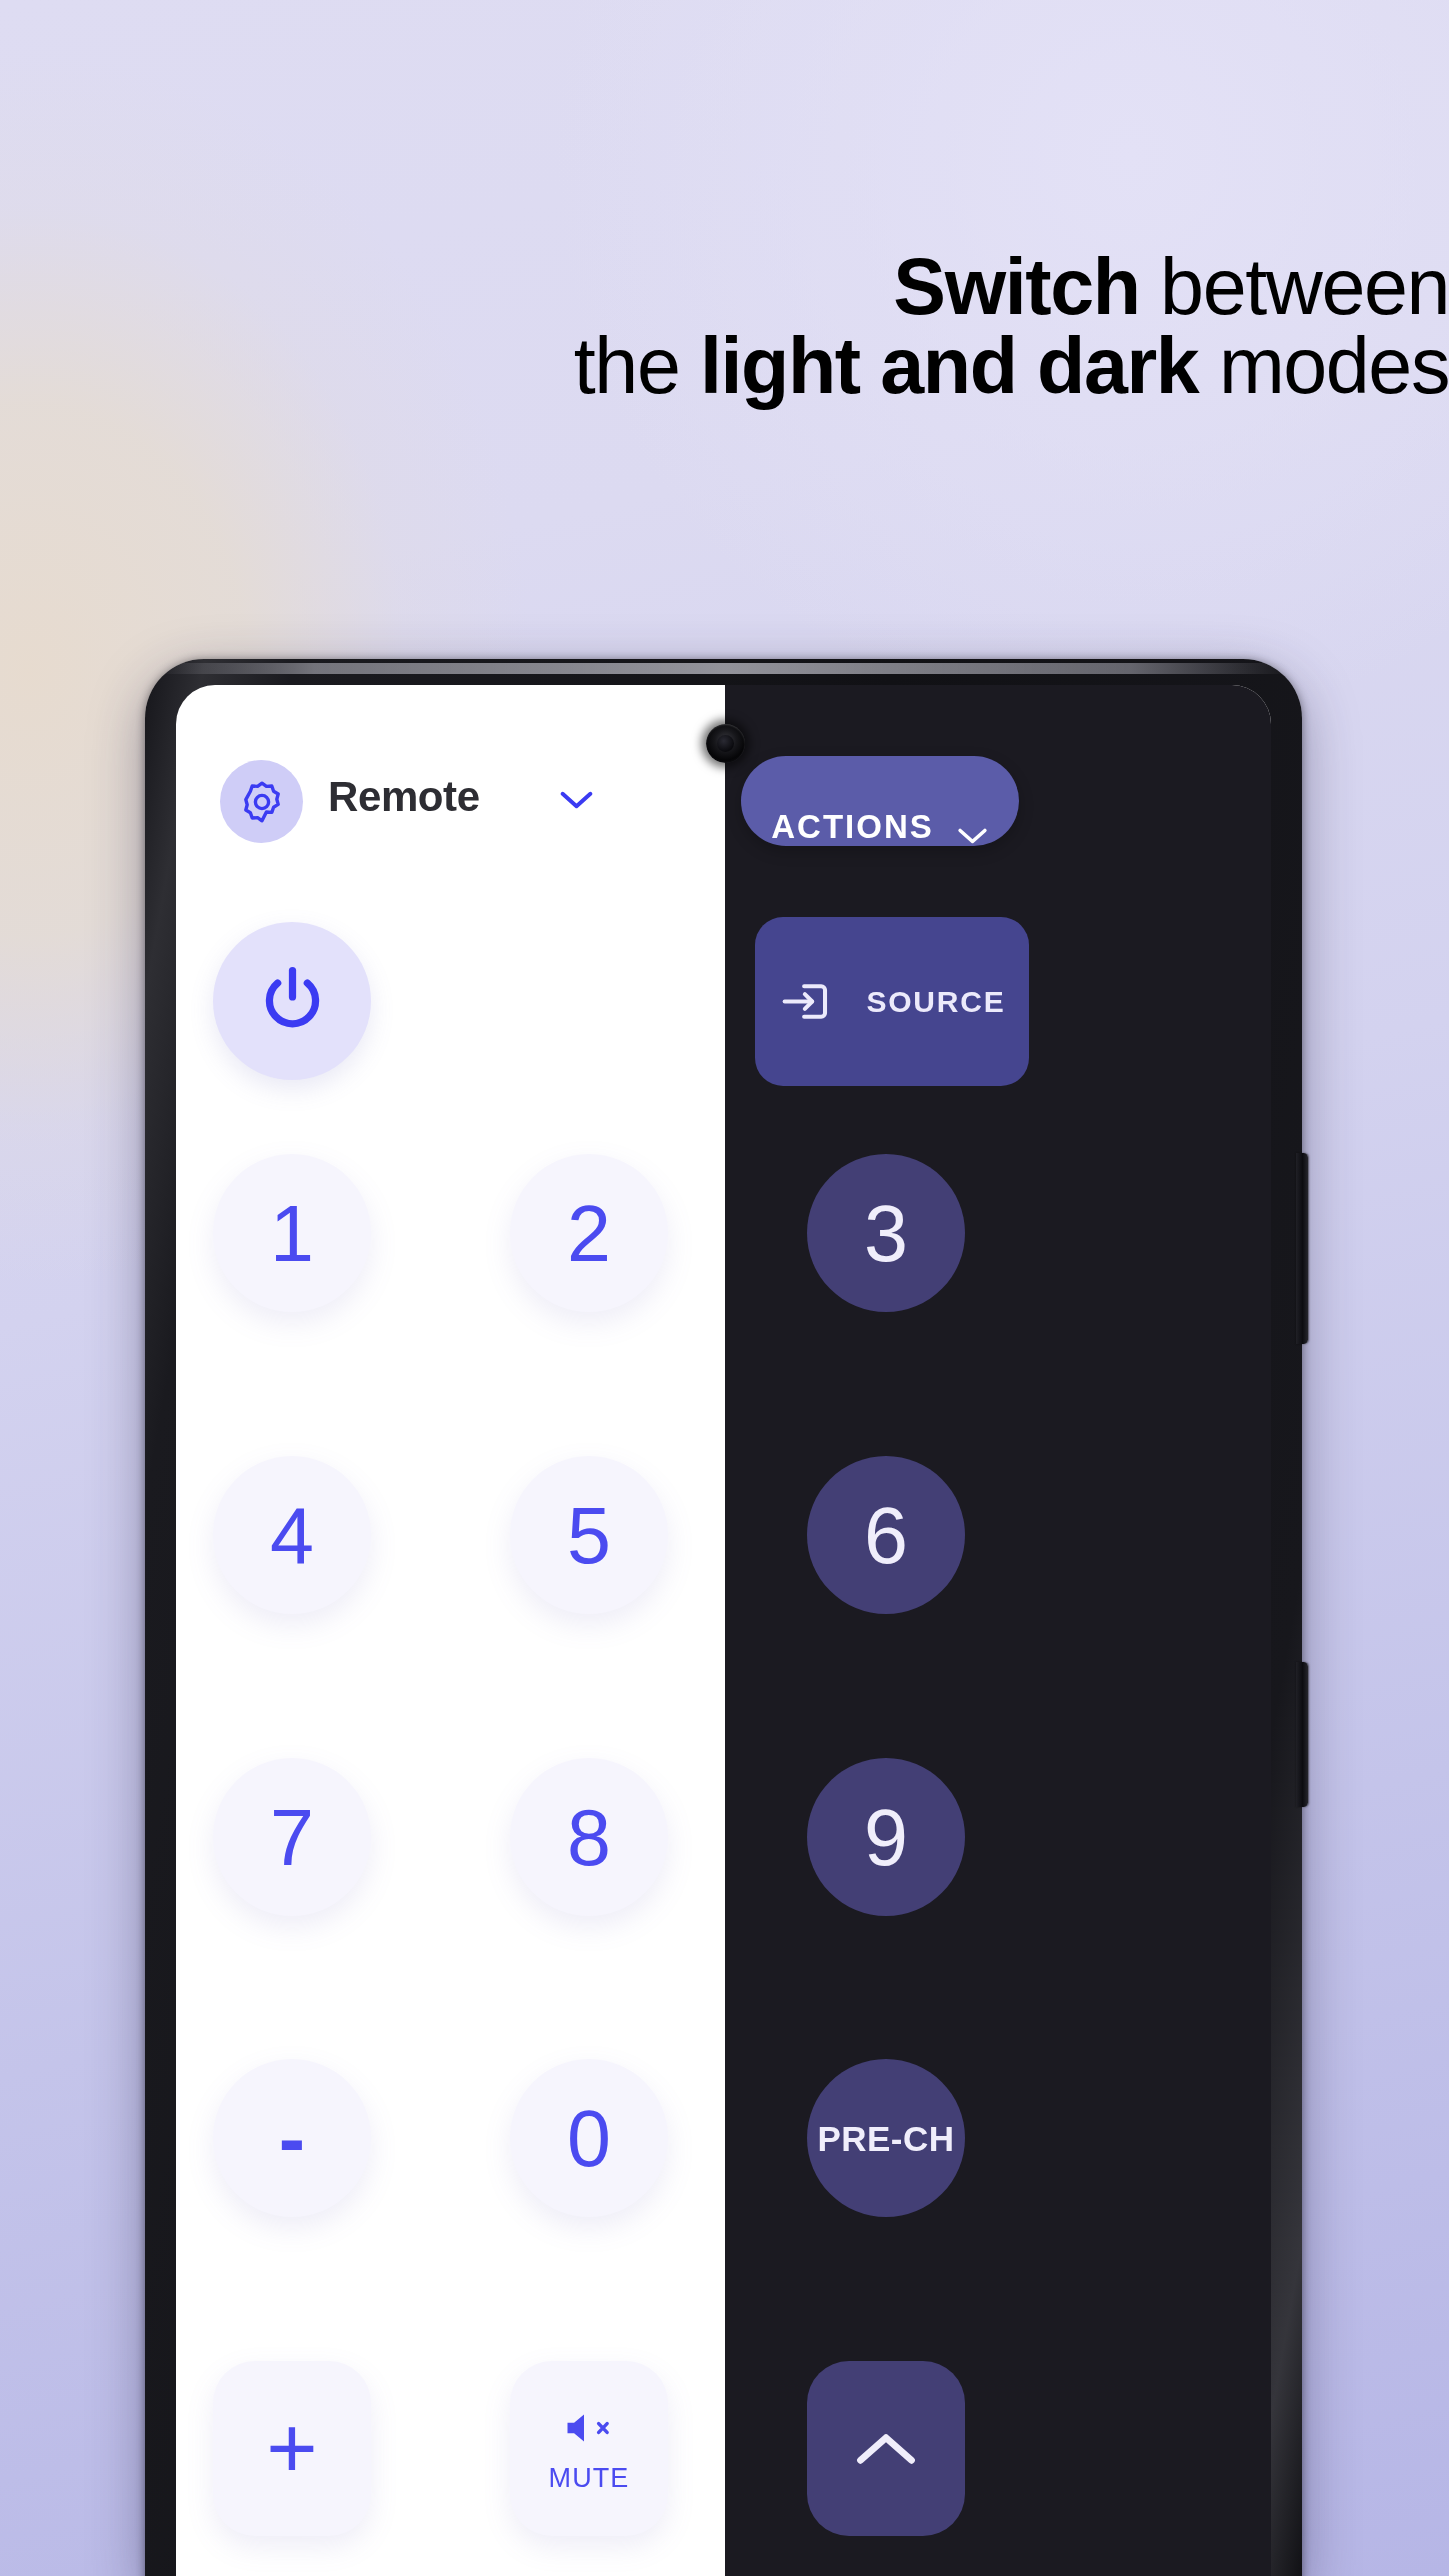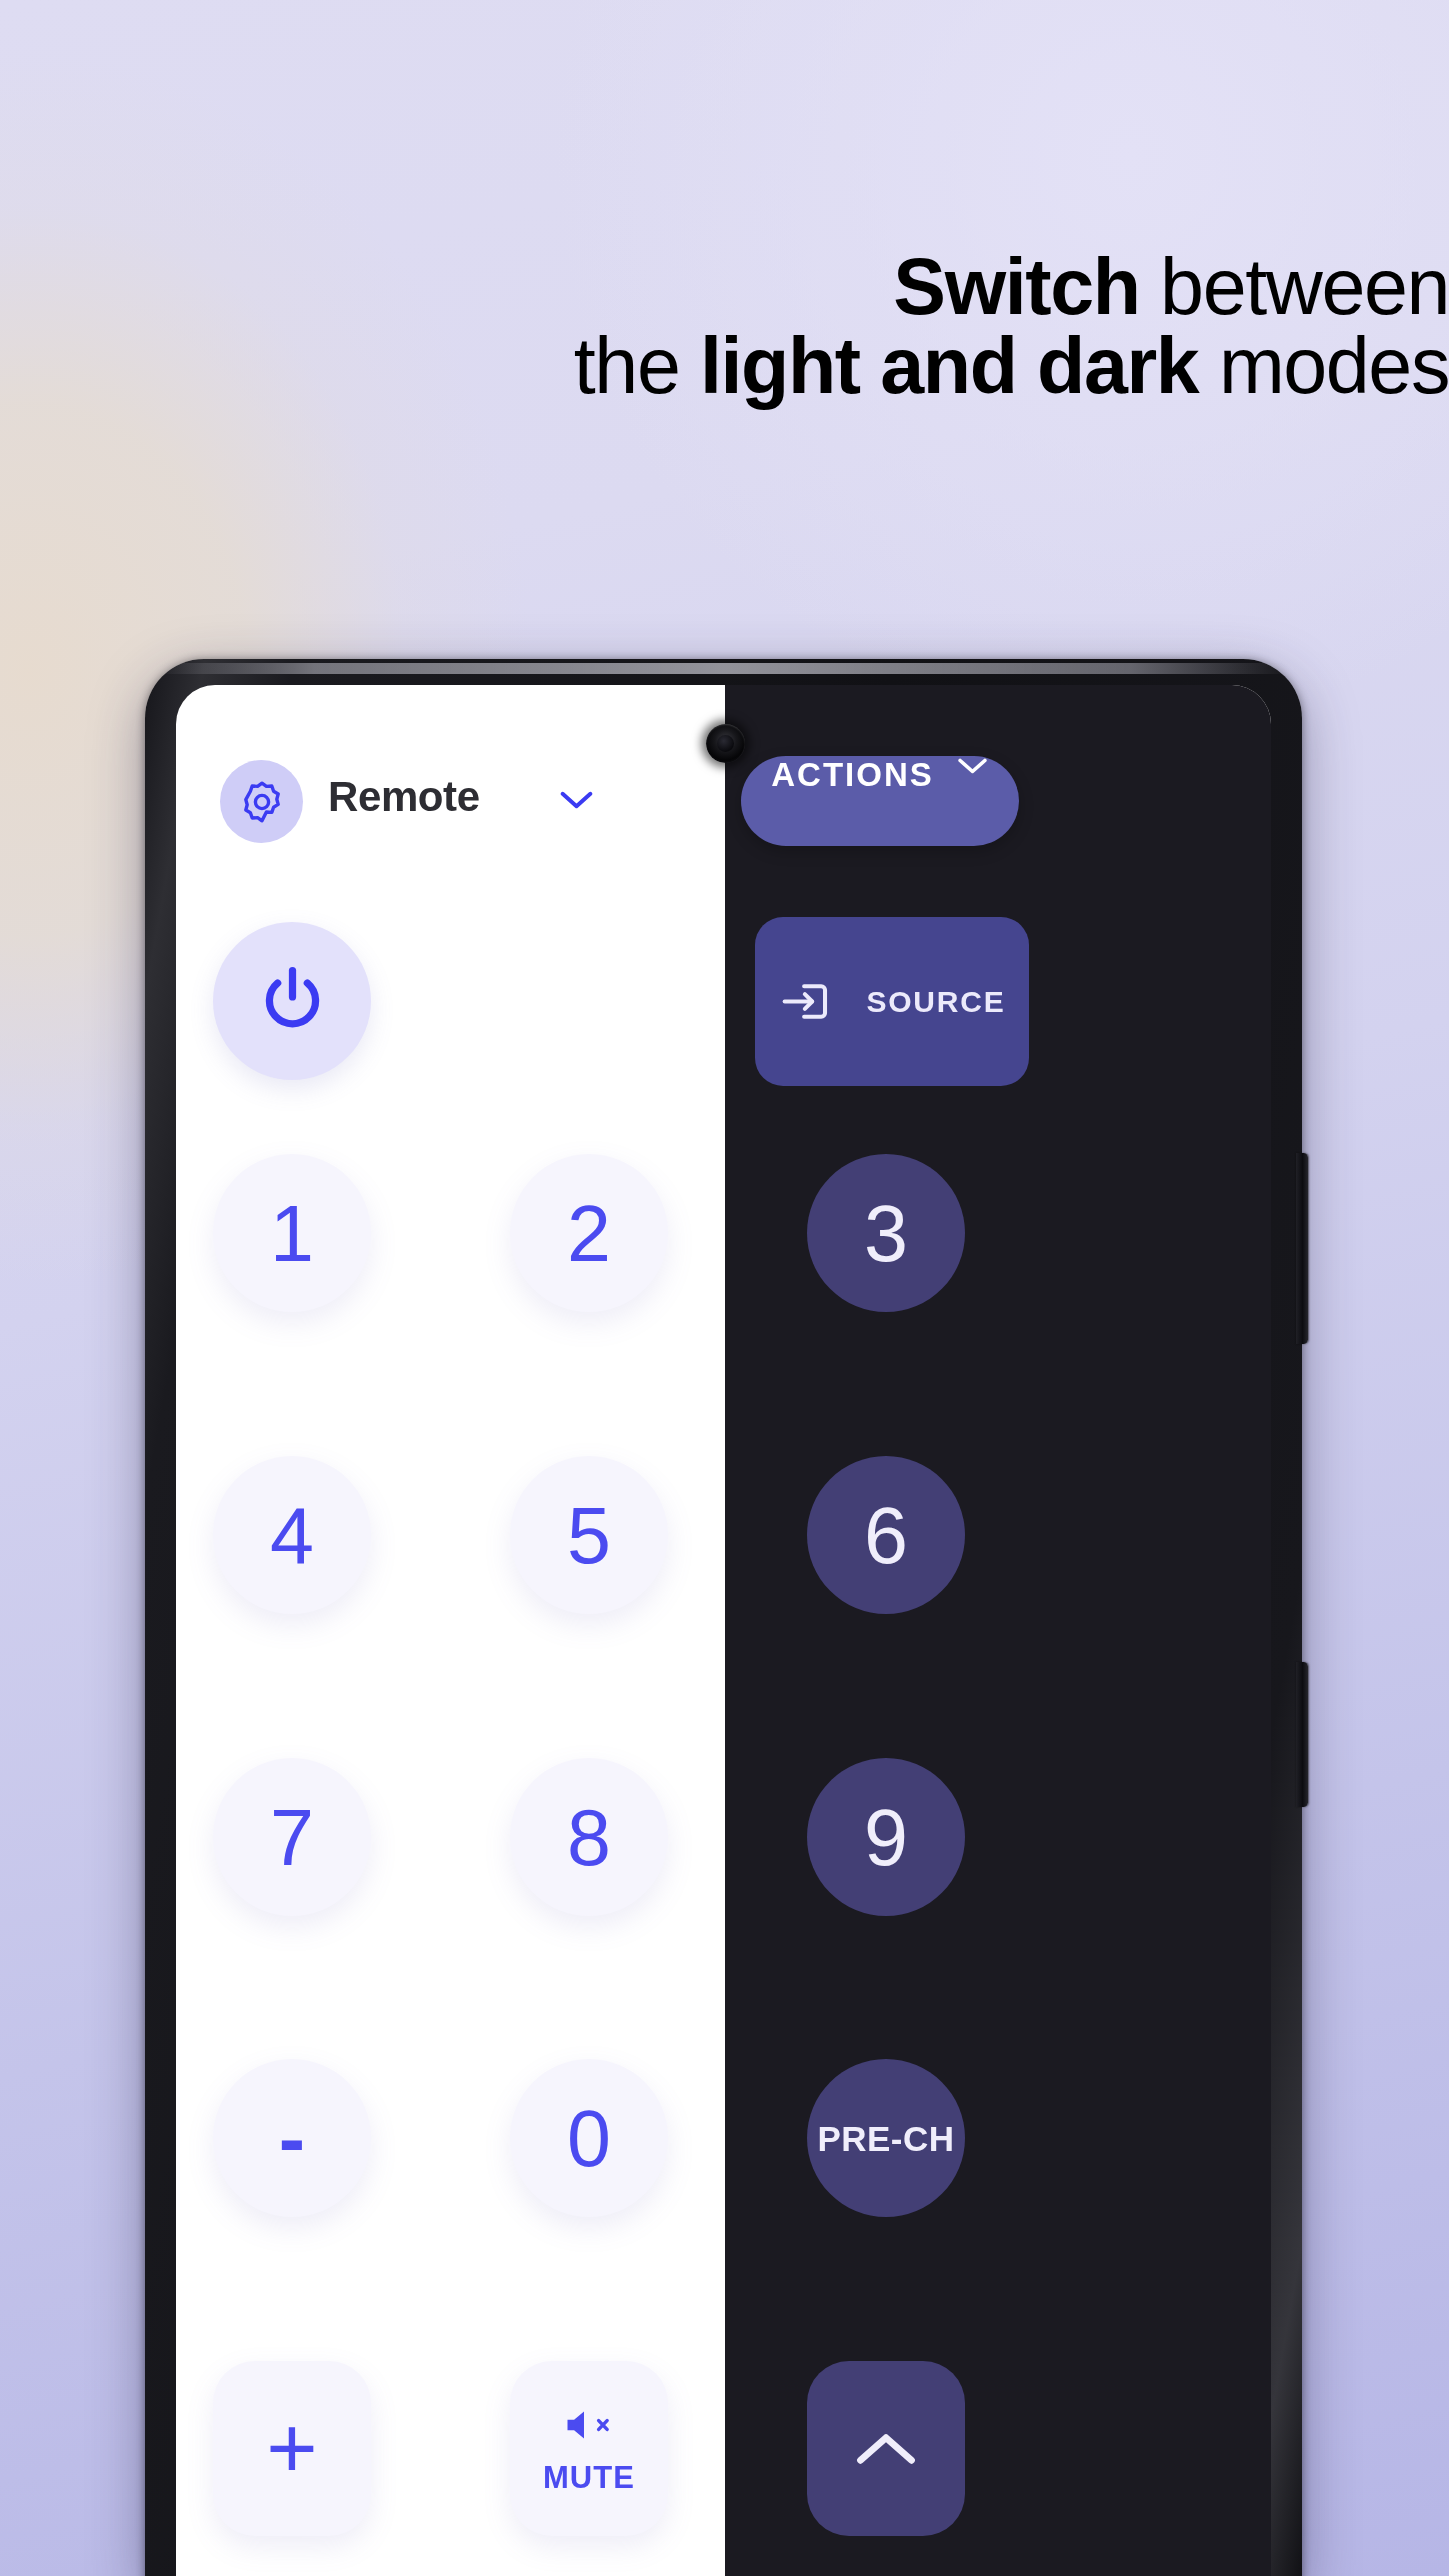--- a/index.html
+++ b/index.html
@@ -122,21 +122,21 @@
   .light .remote-label { color:#2d2d33; }
   .dark  .remote-label { color:#f3f2fa; }
 
   .remote-chev { position:absolute; left:382px; top:37px; }
 
   
   .actions-btn {
     position:absolute; left:565px; top:4.6px;
     width:278px; height:90px;
     border-radius:45px;
-    display:flex; align-items:flex-start; justify-content:center; gap:22px;
+    display:flex; align-items:flex-end; justify-content:center; gap:22px;
     box-shadow:0 5.5px 14.7px rgba(0,0,0,0.22);
   }
   .light .actions-btn { background:#5b5ca9; }
   .dark  .actions-btn { background:#5b5ca9; }
   .actions-btn .txt {
     color:#fff; font-size:33px; font-weight:600; letter-spacing:2px;
   }
 
   
   .power-btn {
@@ -175,21 +175,21 @@
 
   
   .brow {
     position:absolute;
     width:158px; height:175px;
     border-radius:42px;
     display:flex; flex-direction:column; align-items:center; justify-content:center; gap:11px;
   }
   .light .brow { background:#f6f5fd; box-shadow:0 11px 28px rgba(120,118,190,0.13); }
   .dark  .brow { background:#433f75; }
-  .brow .lbl { font-size:31px; font-weight:700; letter-spacing:1.1px; }
+  .brow .lbl { font-size:27px; font-weight:400; letter-spacing:1.1px; }
   .light .brow .lbl { color:#4b4bf0; }
   .dark  .brow .lbl { color:#f0eefb; }
   .brow .plus { font-size:88px; font-weight:300; line-height:0.6; }
   .light .brow .plus { color:#4b4bf0; }
   .dark  .brow .plus { color:#f0eefb; }
 
   
   .c1 { left:37px;  }
   .c2 { left:334px; }
   .c3 { left:631px; }

